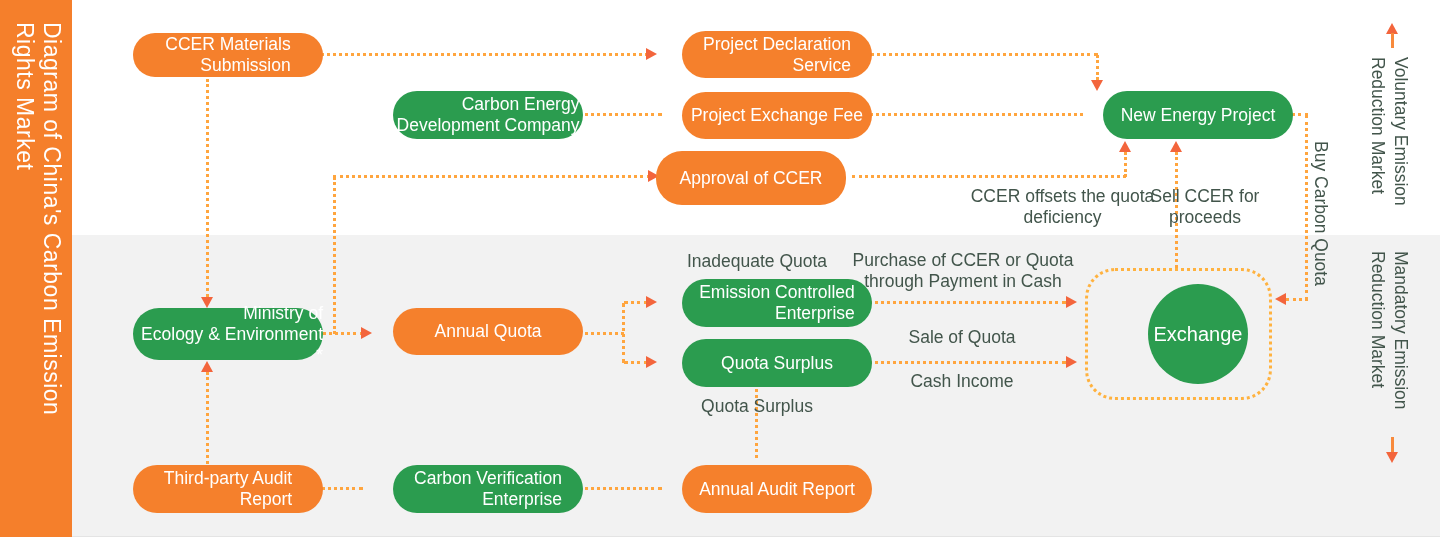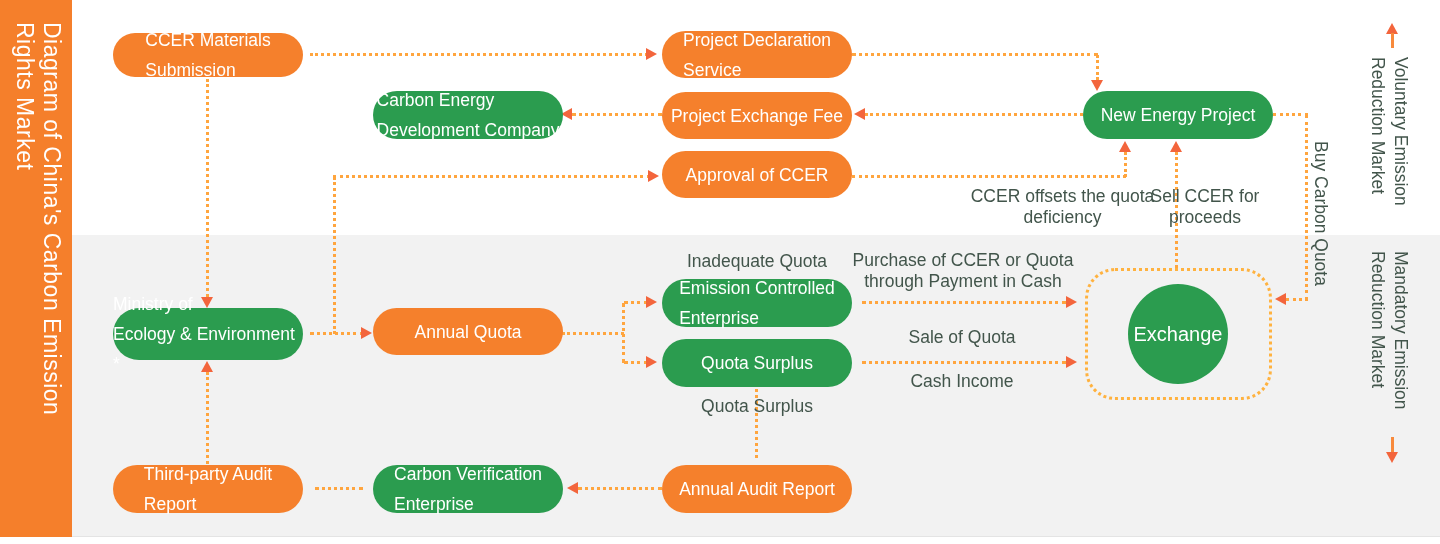--- a/index.html
+++ b/index.html
@@ -13,22 +13,22 @@
 
   .sidebar { position:absolute; left:0; top:0; width:72px; height:537px; background:#f57f2b; }
   .sidebar-title {
     position:absolute; left:11px; top:22px; height:508px;
     writing-mode:vertical-rl; color:#ffffff; font-size:23px; line-height:27px; letter-spacing:0.5px;
   }
   .sidebar-title div { display:block; }
 
   .node {
     position:absolute; display:flex; align-items:center; justify-content:center;
-    color:#ffffff; font-size:17.5px; line-height:30px; text-align:left;
-    border-radius:26px; white-space:pre-line;
+    color:#ffffff; font-size:17.5px; line-height:21px; text-align:right;
+    border-radius:26px; white-space:pre-line;margin-left:20px;
   }
   .orange { background:#f5802c; }
   .green  { background:#2b9c4f; }
   .circle { border-radius:50%; font-size:20px; }
 
   .lbl {
     position:absolute; color:#42554b; font-size:17.5px; line-height:21px;
     text-align:center; white-space:pre-line;
   }
   .vtext { writing-mode:vertical-rl; }
@@ -135,21 +135,21 @@
     <span>Project Declaration
 Service</span>
   </div>
   <div class="node green" style="left:373px;top:91px;width:190px;height:48px;">
     <span>Carbon Energy
 Development Company</span>
   </div>
   <div class="node orange" style="left:662px;top:92px;width:190px;height:47px;">
     <span>Project Exchange Fee</span>
   </div>
-  <div class="node orange" style="left:662px;top:151px;width:190px;height:47px;">
+  <div class="node orange" style="left:636px;top:151px;width:190px;height:54px;">
     <span>Approval of CCER</span>
   </div>
   <div class="node green" style="left:1083px;top:91px;width:190px;height:48px;">
     <span>New Energy Project</span>
   </div>
   <div class="node green" style="left:113px;top:308px;width:190px;height:52px;">
     <span>Ministry of
 Ecology &amp; Environment *</span>
   </div>
   <div class="node orange" style="left:373px;top:308px;width:190px;height:47px;">

